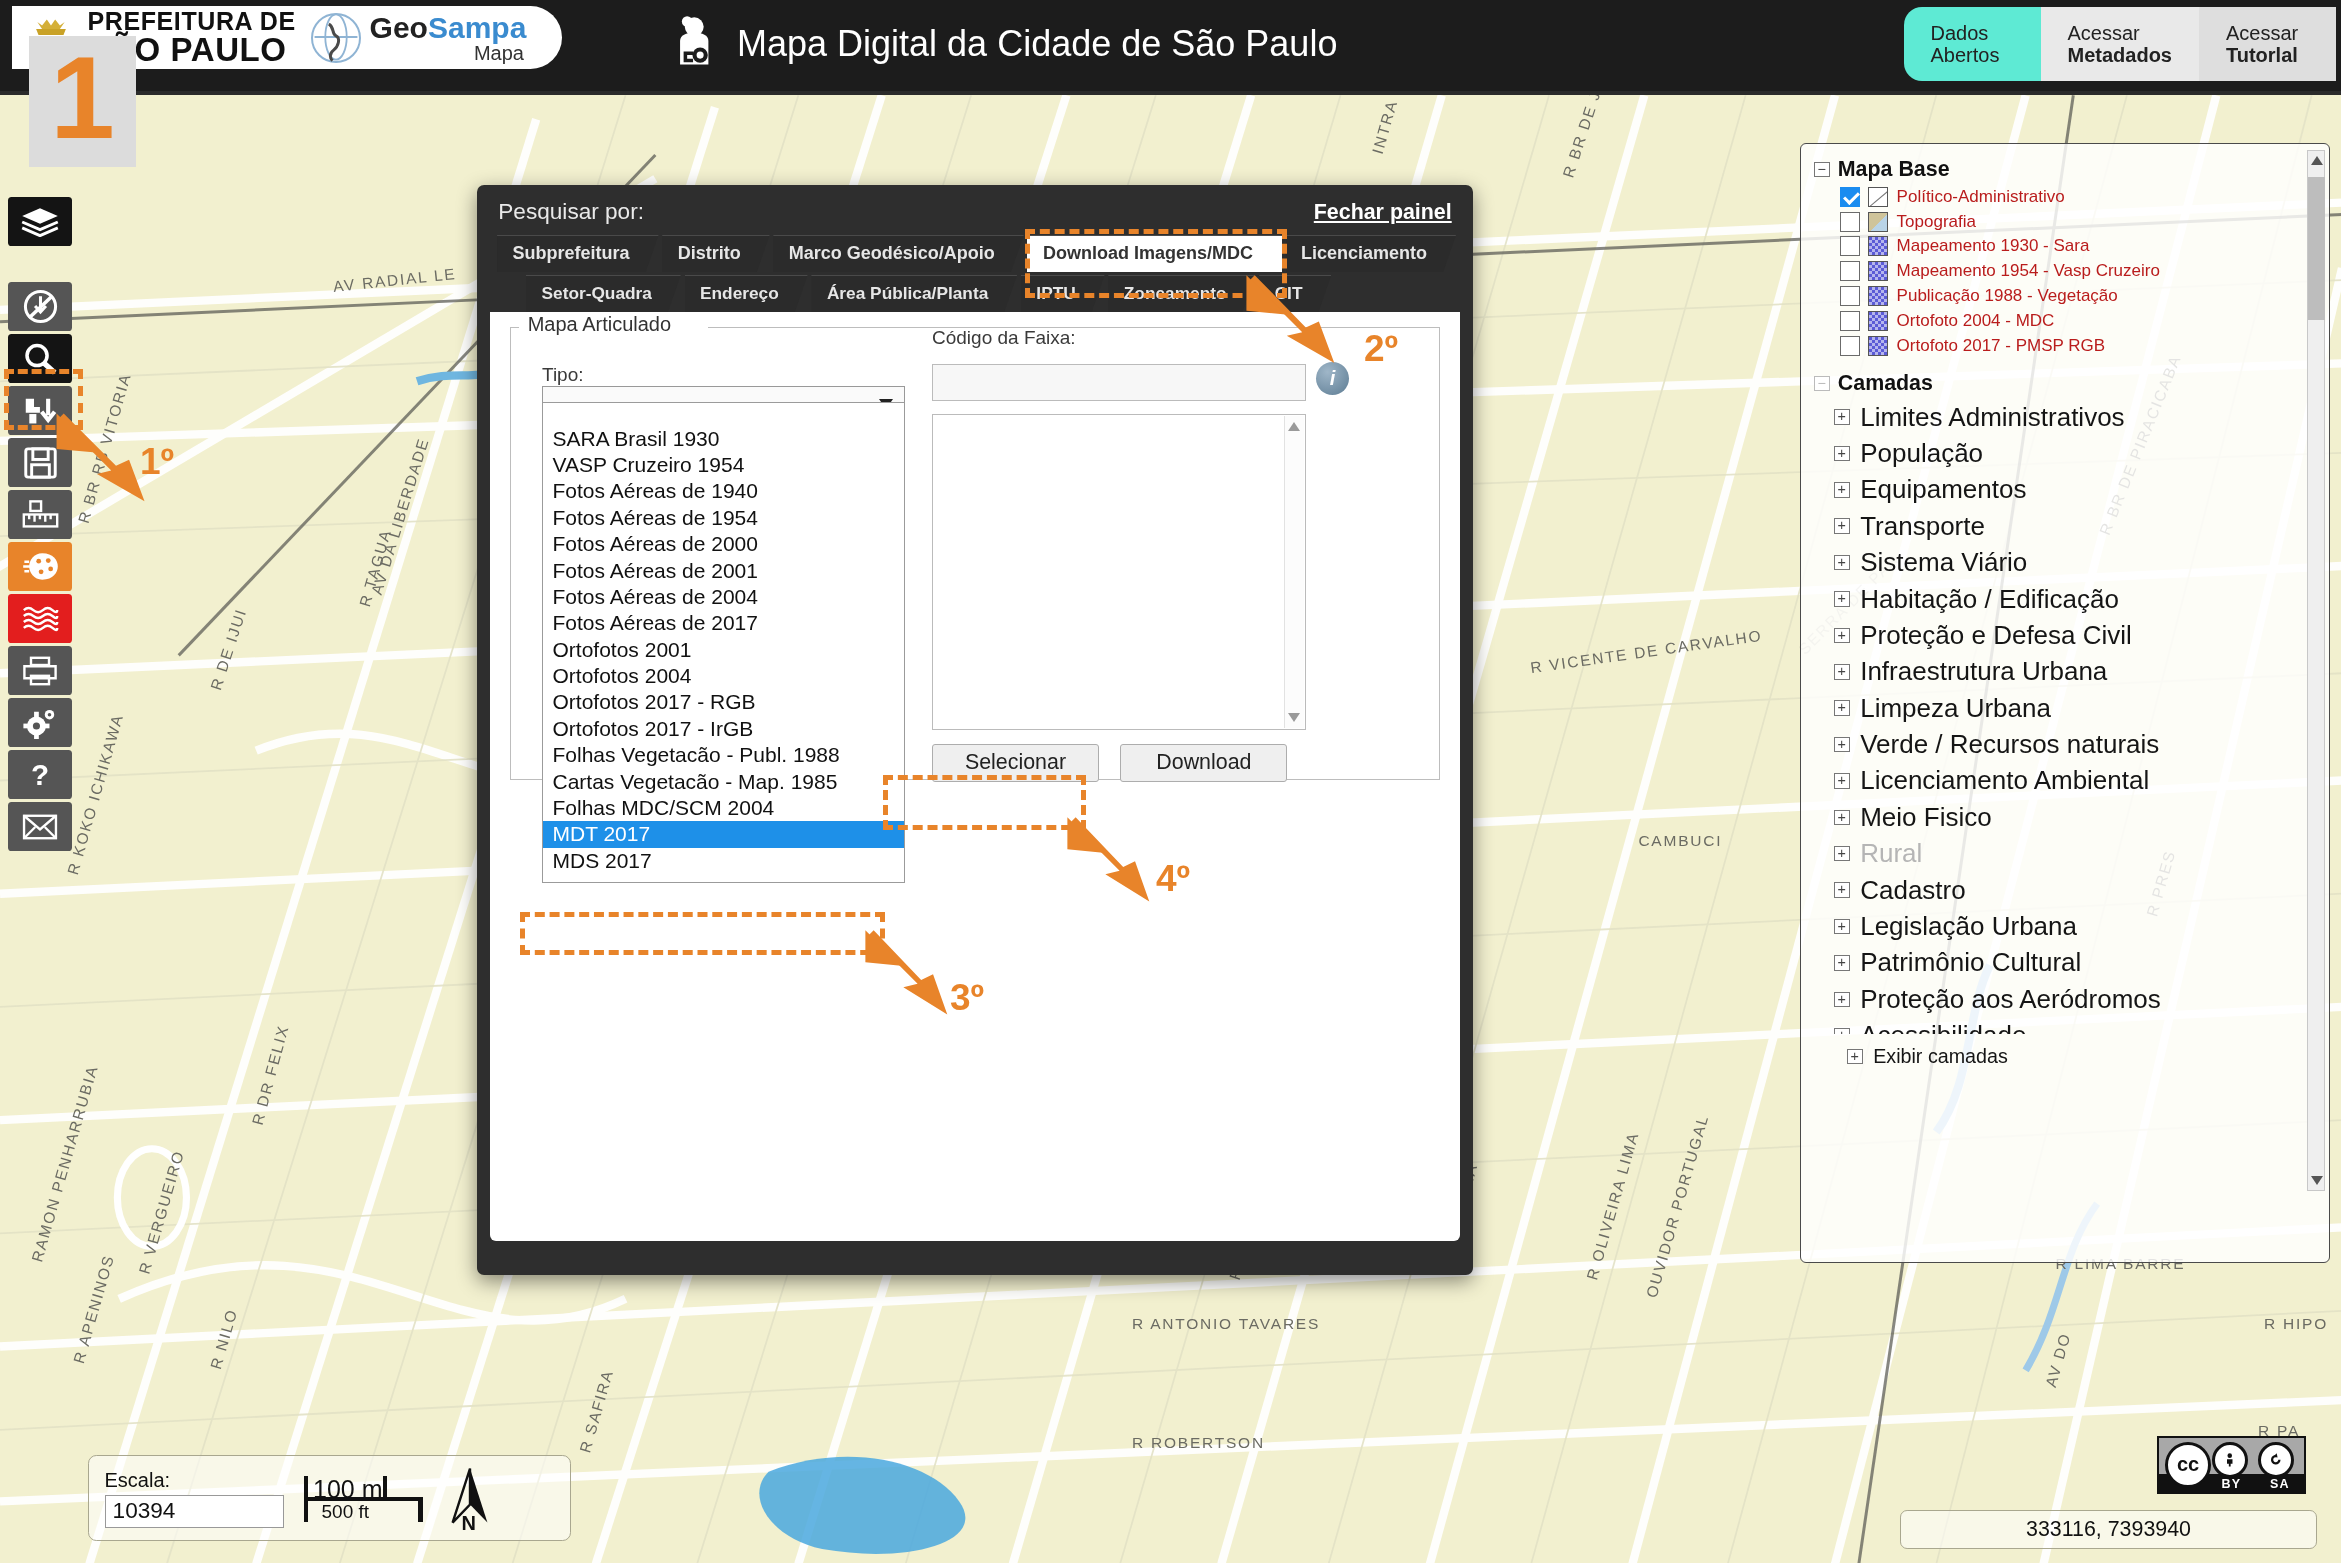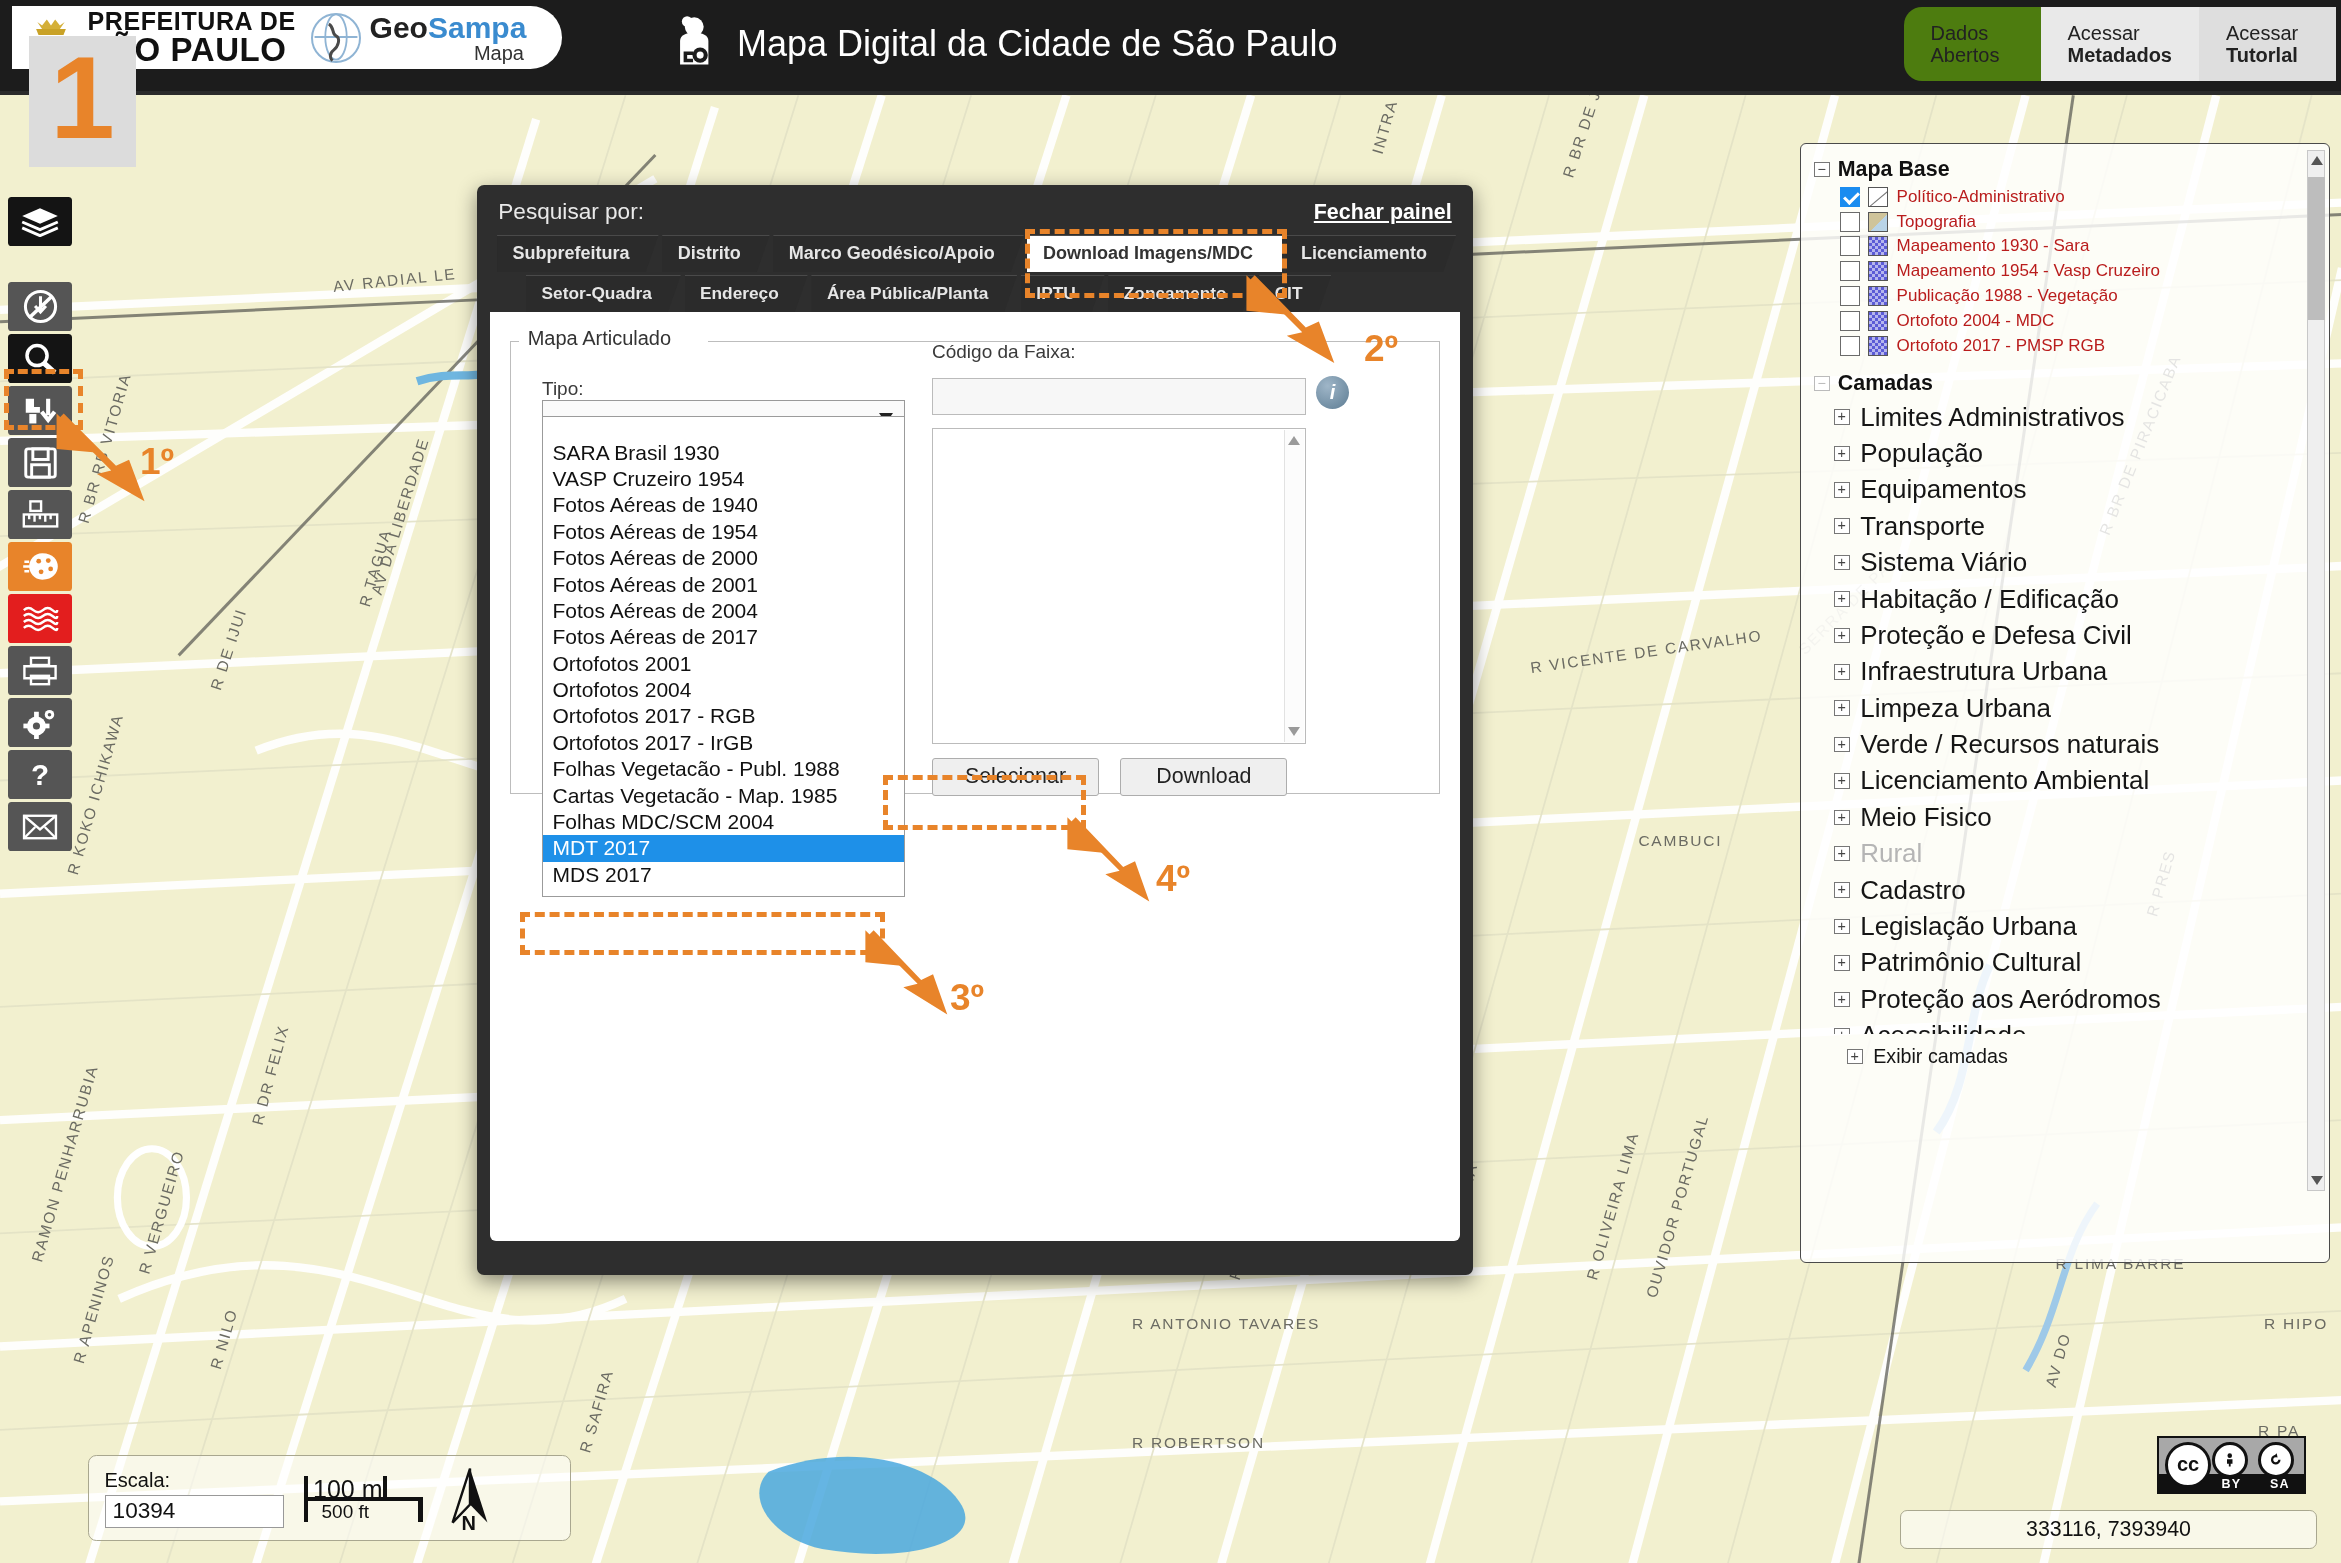--- a/index.html
+++ b/index.html
@@ -38,21 +38,21 @@
     align-items:center; gap:18px; }
   .person { width:46px; height:57px; position:relative; }
   #maintitle .t { color:#fff; font-size:36px; font-weight:400; }
 
   .rightmenu { position:absolute; right:6px; top:7.1px; height:74px;
     display:flex; border-radius:18px 0 0 18px; overflow:hidden; }
   .rmitem { padding:10.7px 27px 10.7px 27px; color:#222; line-height:1.12;
     display:flex; flex-direction:column; justify-content:center; min-width:137px;}
   .rmitem .a { font-size:20px; }
   .rmitem .b { font-size:20px; }
-  .rmitem.b1 { background:#4d7c0f; }
+  .rmitem.b1 { background:#5eead4; }
   .rmitem.b2 { background:#e9e9e9; }
   .rmitem.b3 { background:#dedede; }
   .rmitem .b.bold { font-weight:bold; }
 
   
   #stepbadge { position:absolute; left:29px; top:36px; width:107px; height:131px;
     background:#dcdcdc; z-index:60; display:flex; align-items:center;
     justify-content:center; color:#e8842a; font-size:116px; font-weight:bold;
     line-height:1; padding-bottom:7.1px; }
 
@@ -85,21 +85,21 @@
     padding-right:29px; }
   .tab.first { clip-path: polygon(0 0, 100% 0, calc(100% - 13px) 100%, 0 100%); }
   .tab.active { background:#ffffff; color:#333; clip-path:none; }
   .tabrow.row2 { padding-left:36px; margin-top:2.4px; }
   .tabrow.row2 .tab { font-size:17.3px; }
   .tabrow.row2 .tab.plain { clip-path: polygon(0 0, 100% 0, calc(100% - 13px) 100%, 0 100%); }
 
   .pnl-body { background:#fff; height:929px; margin-top:0;
     border-radius:0 0 6px 6px; position:relative; padding:16.7px 20px; }
 
-  .fieldset { position:absolute; left:20px; top:29px; right:20px; height:453px;
+  .fieldset { position:absolute; left:20px; top:15px; right:20px; height:453px;
     border:1.2px solid #bdbdbd; border-top:none;padding-left:12px; }
   .fslegend { position:absolute; left:10.7px; top:-14.3px; background:#fff;
     padding:0 6px; font-size:20px; color:#333; }
   .fieldset:before { content:""; position:absolute; left:0; top:0; width:8.3px;
     height:1.2px; background:#bdbdbd; }
   .fieldset:after { content:""; position:absolute; right:0; top:0;
     width:calc(100% - 197px); height:1.2px; background:#bdbdbd; }
 
   .lblsm { font-size:19px; color:#3a3a3a; }
 

